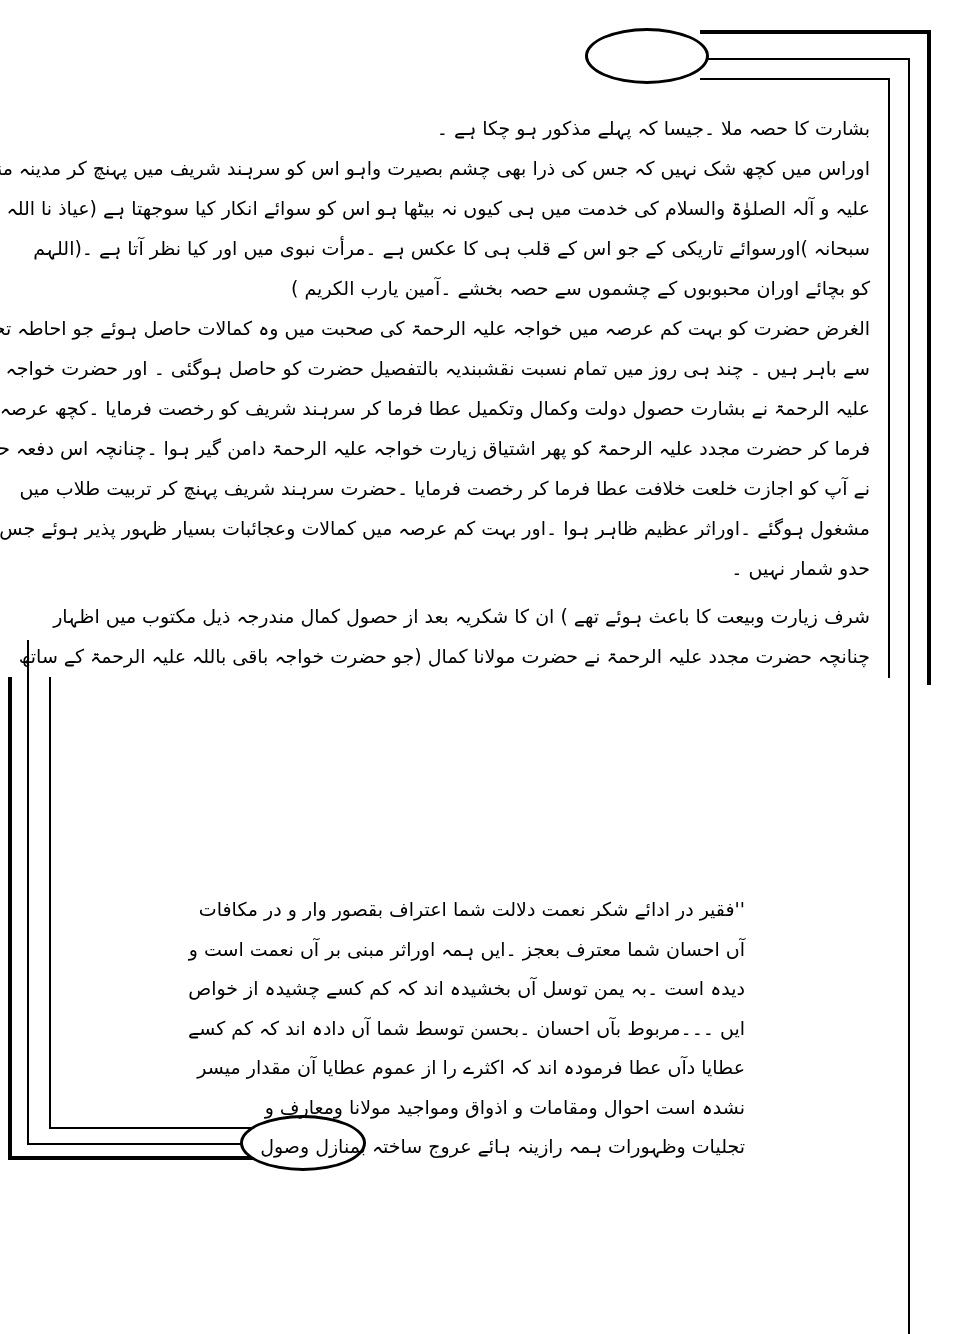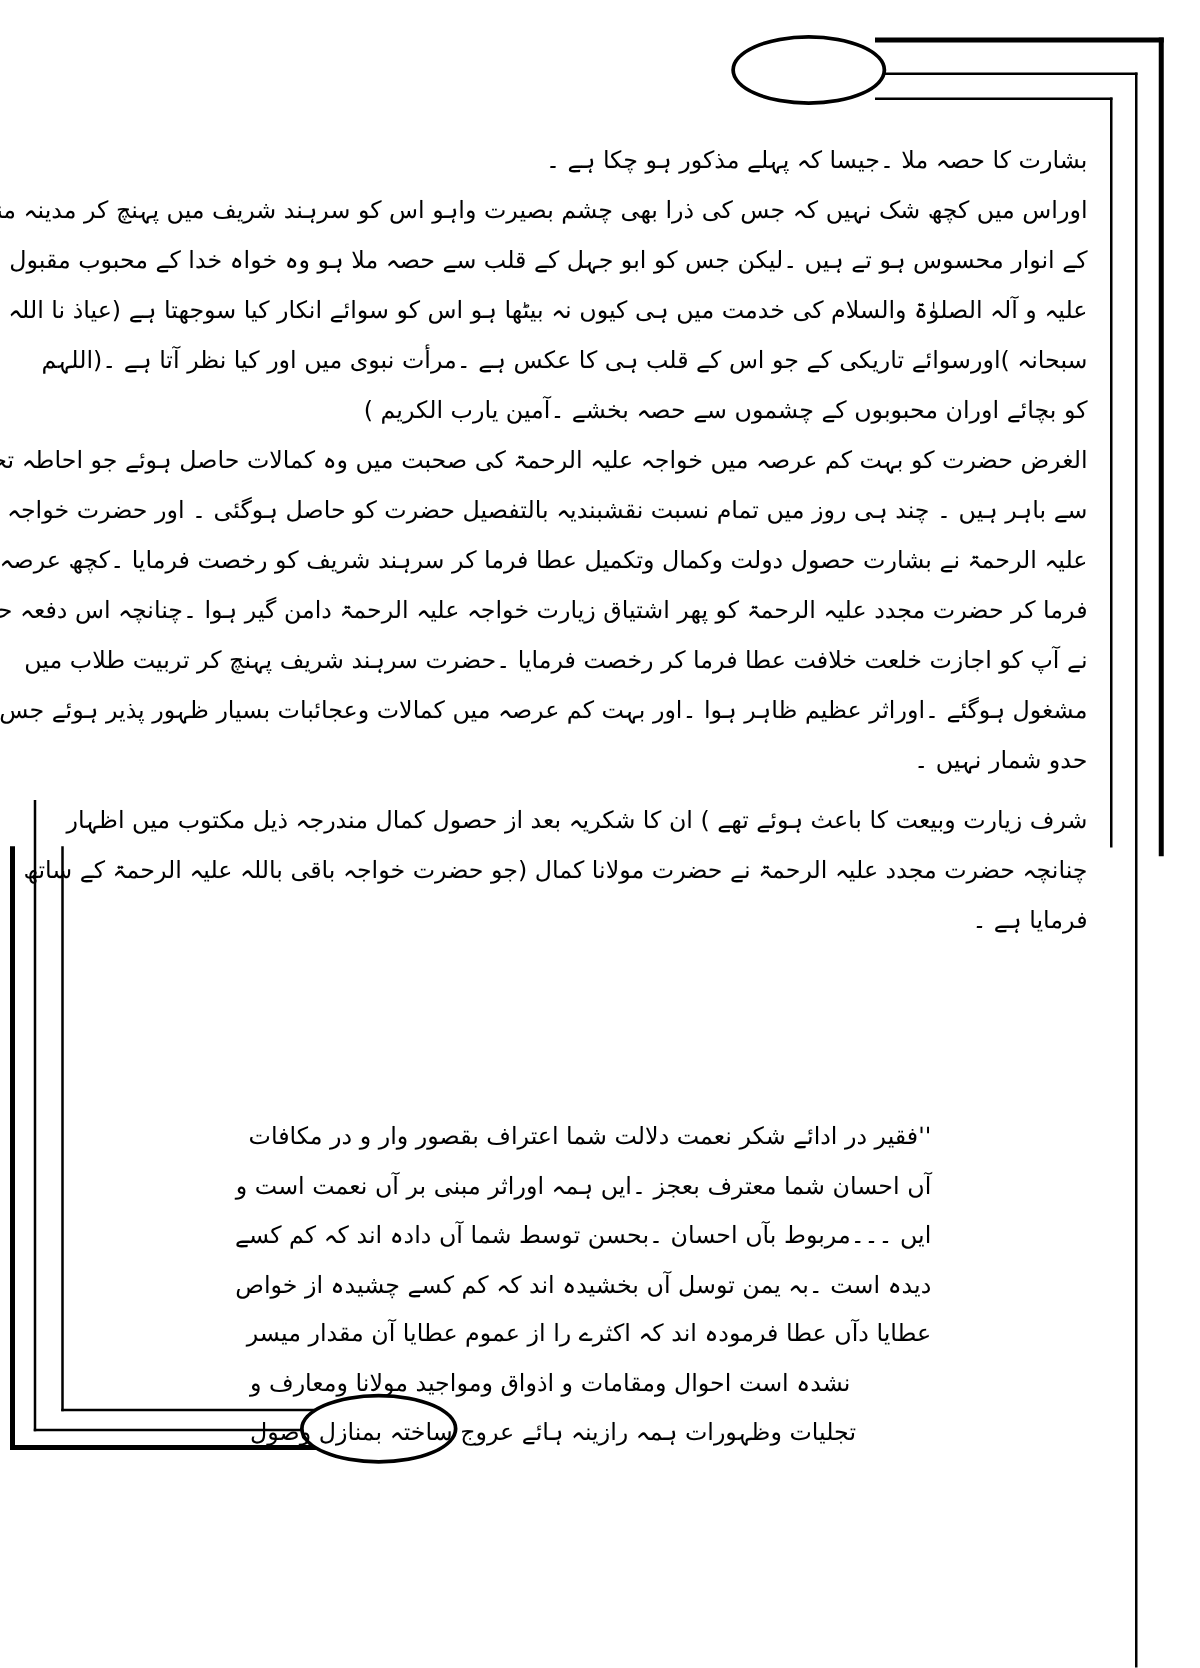--- a/index.html
+++ b/index.html
@@ -5,21 +5,21 @@
   html, body { margin: 0; padding: 0; background: #ffffff; }
   body { width: 960px; height: 1334px; position: relative; overflow: hidden;
          font-family: "DejaVu Sans", sans-serif; color: #000; }
   .frame { position: absolute; background: #000; }
   .oval { position: absolute; border: 3px solid #000; border-radius: 50%; background: #fff; box-sizing: border-box; }
   .text-block { position: absolute; direction: rtl; text-align: justify; text-align-last: right;
                 font-family: "DejaVu Sans", sans-serif; font-size: 19px; color: #000; }
   .line { display: block; white-space: nowrap; height: 40px; line-height: 40px; text-align: left; }
   .para { margin: 0; }
   .quote { position: absolute; direction: rtl; font-family: "DejaVu Sans", sans-serif; font-size: 19px; }
-  .qline { display: block; white-space: nowrap; height: 39.5px; line-height: 39.5px; text-align: left; }
+  .qline { display: block; white-space: nowrap; height: 39.5px; line-height: 39.5px; text-align: right; }
 </style>
 </head>
 <body>
 
 <div>
 
   <div class="frame" style="left:700px; top:30px; width:231px; height:4px;"></div>
   <div class="frame" style="left:927px; top:30px; width:4px; height:655px;"></div>
 
   <div class="frame" style="left:700px; top:58px; width:210px; height:2px;"></div>
@@ -38,42 +38,40 @@
   <div class="oval" style="left:585px; top:28px; width:124px; height:56px;"></div>
   <div class="oval" style="left:240px; top:1115px; width:126px; height:56px;"></div>
 </div>
 
 <div class="text-block" style="left:80px; top:108px; width:790px;">
   <div class="para">
     <span class="line">بشارت کا حصہ ملا ۔جیسا کہ پہلے مذکور ہو چکا ہے ۔</span>
   </div>
   <div class="para">
     <span class="line">اوراس میں کچھ شک نہیں کہ جس کی ذرا بھی چشم بصیرت واہو اس کو سرہند شریف میں پہنچ کر مدینہ منورہ</span>
-    <span class="line">کے انوار محسوس ہو تے ہیں ۔لیکن جس کو ابو جہل کے قلب سے حصہ ملا ہو وہ خواہ خدا کے محبوب مقبول</span>
     <span class="line">علیہ و آلہ الصلوٰۃ والسلام کی خدمت میں ہی کیوں نہ بیٹھا ہو اس کو سوائے انکار کیا سوجھتا ہے (عیاذ نا اللہ تعالیٰ</span>
     <span class="line">سبحانہ )اورسوائے تاریکی کے جو اس کے قلب ہی کا عکس ہے ۔مرأت نبوی میں اور کیا نظر آتا ہے ۔(اللہم</span>
     <span class="line">کو بچائے اوران محبوبوں کے چشموں سے حصہ بخشے ۔آمین یارب الکریم )</span>
   </div>
   <div class="para">
     <span class="line">الغرض حضرت کو بہت کم عرصہ میں خواجہ علیہ الرحمۃ کی صحبت میں وہ کمالات حاصل ہوئے جو احاطہ تحریر</span>
     <span class="line">سے باہر ہیں ۔ چند ہی روز میں تمام نسبت نقشبندیہ بالتفصیل حضرت کو حاصل ہوگئی ۔ اور حضرت خواجہ</span>
     <span class="line">علیہ الرحمۃ نے بشارت حصول دولت وکمال وتکمیل عطا فرما کر سرہند شریف کو رخصت فرمایا ۔کچھ عرصہ قیام</span>
     <span class="line">فرما کر حضرت مجدد علیہ الرحمۃ کو پھر اشتیاق زیارت خواجہ علیہ الرحمۃ دامن گیر ہوا ۔چنانچہ اس دفعہ حضرت خواجہ</span>
     <span class="line">نے آپ کو اجازت خلعت خلافت عطا فرما کر رخصت فرمایا ۔حضرت سرہند شریف پہنچ کر تربیت طلاب میں</span>
     <span class="line">مشغول ہوگئے ۔اوراثر عظیم ظاہر ہوا ۔اور بہت کم عرصہ میں کمالات وعجائبات بسیار ظہور پذیر ہوئے جس کا</span>
     <span class="line">حدو شمار نہیں ۔</span>
   </div>
   <div class="para" style="margin-top:8px;">
     <span class="line">شرف زیارت وبیعت کا باعث ہوئے تھے ) ان کا شکریہ بعد از حصول کمال مندرجہ ذیل مکتوب میں اظہار</span>
     <span class="line">چنانچہ حضرت مجدد علیہ الرحمۃ نے حضرت مولانا کمال (جو حضرت خواجہ باقی باللہ علیہ الرحمۃ کے ساتھ</span>
-    <span class="line">فرمایا ہے ۔</span>
   </div>
 </div>
 
 <div class="quote" style="left:200px; top:890px; width:545px;">
   <span class="qline">''فقیر در ادائے شکر نعمت دلالت شما اعتراف بقصور وار و در مکافات</span>
   <span class="qline">آں احسان شما معترف بعجز ۔ایں ہمہ اوراثر مبنی بر آں نعمت است و</span>
+  <span class="qline">دیدہ است ۔بہ یمن توسل آں بخشیدہ اند کہ کم کسے چشیدہ از خواص</span>
   <span class="qline">ایں ۔۔۔مربوط بآں احسان ۔بحسن توسط شما آں دادہ اند کہ کم کسے</span>
-  <span class="qline">دیدہ است ۔بہ یمن توسل آں بخشیدہ اند کہ کم کسے چشیدہ از خواص</span>
   <span class="qline">عطایا دآں عطا فرمودہ اند کہ اکثرے را از عموم عطایا آن مقدار میسر</span>
   <span class="qline">نشدہ است احوال ومقامات و اذواق ومواجید مولانا ومعارف و</span>
   <span class="qline">تجلیات وظہورات ہمہ رازینہ ہائے عروج ساختہ بمنازل وصول</span>
 </div>
 
 </body></html>

